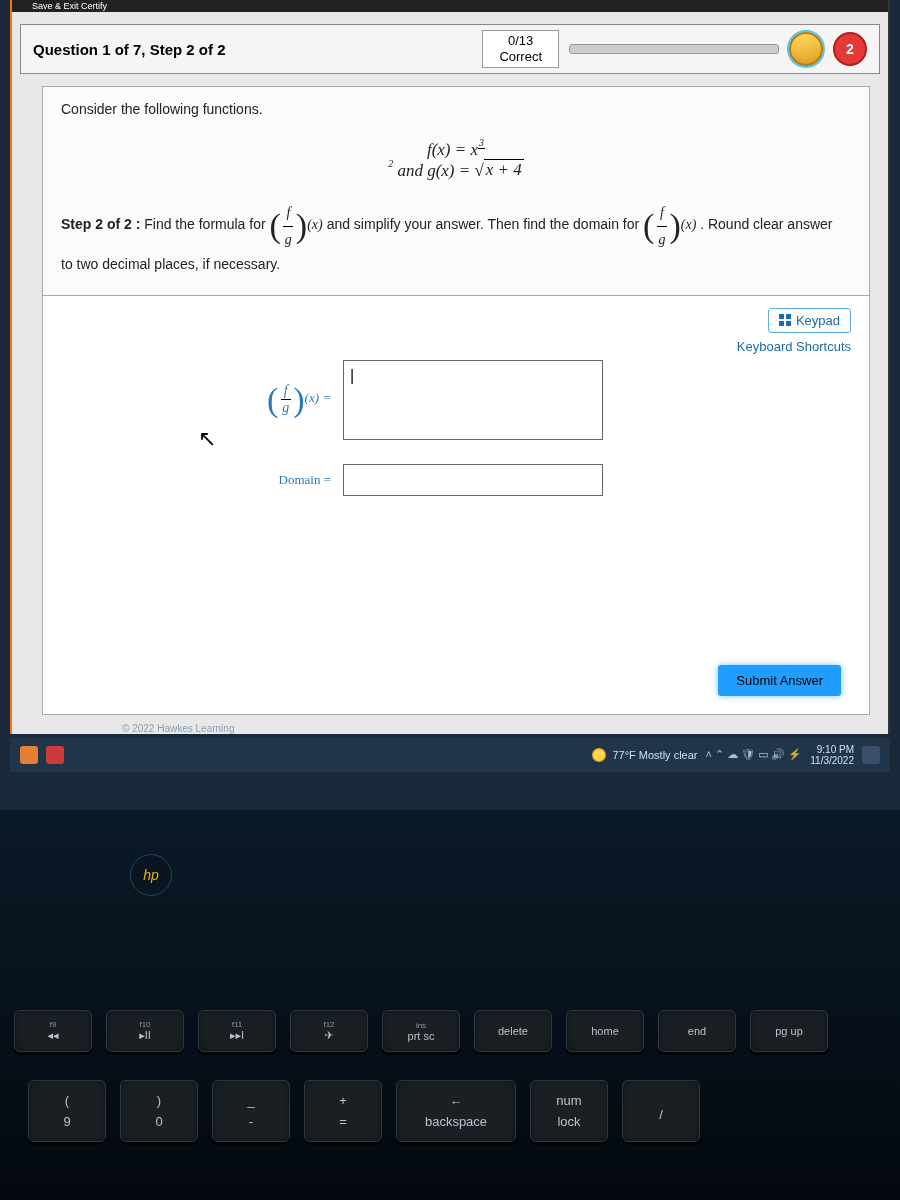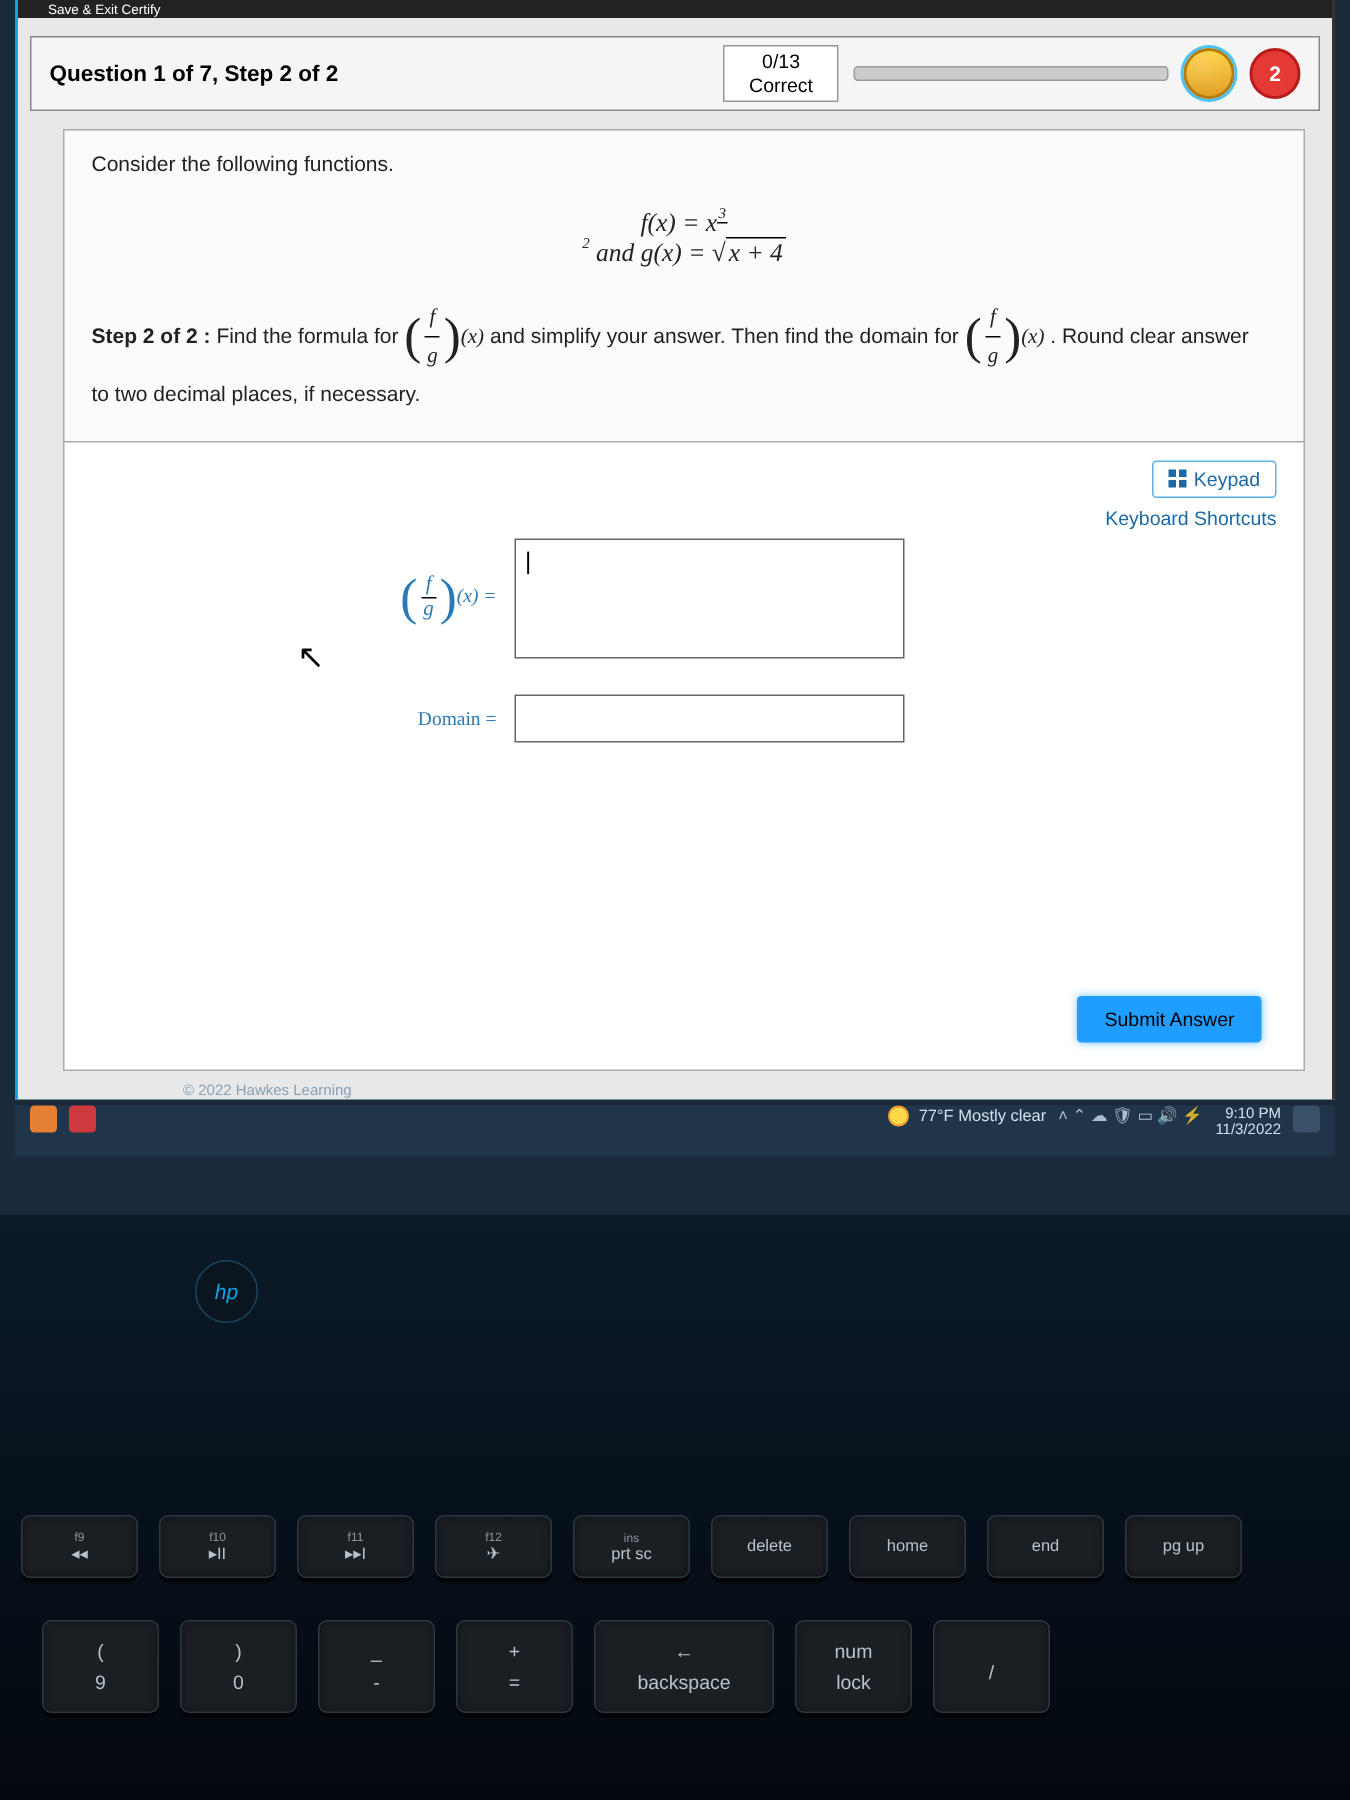--- a/index.html
+++ b/index.html
@@ -8,21 +8,21 @@
     background: #1a2a3a;
     width: 900px;
     height: 1200px;
     overflow: hidden;
     position: relative;
   }
   .screen {
     background: #e8e8e8;
     width: 880px;
     margin: 0 0 0 10px;
-    border-left: 2px solid #0ea5e9;
+    border-left: 2px solid #f97316;
     border-right: 2px solid #333;
     position: relative;
   }
   .topbar-fragment {
     height: 12px;
     background: #222;
     color: #fff;
     font-size: 9px;
     padding-left: 20px;
     line-height: 12px;
@@ -137,45 +137,45 @@
   }
   .submit-btn {
     position: absolute; right: 28px; bottom: 18px;
     background: #1f9eff; color: #000000;
     border: none; padding: 8px 18px;
     font-size: 13px; border-radius: 3px; cursor: pointer;
     box-shadow: 0 0 6px rgba(31,158,255,.6);
   }
   .copyright { font-size: 10px; color: #8aa0b3; margin: 6px 0 0 110px; }
   .taskbar {
-    display: flex; align-items: flex-start;
+    display: flex; align-items: center;
     height: 34px; background: #20344a;
     padding: 0 10px; gap: 8px; font-size: 11px; color: #cfe0ef;
     margin: 4px 0 0 10px; width: 880px;
   }
   .taskbar .spacer { flex: 1; }
   .tb-icon { width: 18px; height: 18px; background: #3a5068; border-radius: 3px; }
   .tb-icon.orange { background: #e57f33; }
   .tb-icon.red { background: #cc3a3e; }
   .weather { display:flex; align-items:center; gap:6px; }
   .sun { width: 14px; height: 14px; border-radius:50%; background: radial-gradient(circle,#ffd94a 55%,#f0a030 58%); }
   .clock { text-align: right; font-size: 10px; line-height: 1.1; }
   
   .kb-area {
     position: absolute; left: 0; top: 810px;
     width: 900px; height: 390px;
     background: linear-gradient(#0b1a28,#03080e);
     padding-top: 200px;
   }
   .hp-logo {
-    position: absolute; left: 130px; top: 30px;
+    position: absolute; left: 130px; top: 44px;
     width: 42px; height: 42px; border-radius: 50%;
     background: #0a1520; border: 1px solid #1a455e;
     display:flex; align-items:center; justify-content:center;
-    color:#0ea5e9; font-style: italic; font-size: 14px; text-align: right;
+    color:#eab308; font-style: italic; font-size: 14px; text-align: right;
   }
   .kb-row { display: flex; gap: 14px; padding: 0 14px; margin-bottom: 28px; align-items: flex-end; }
   .key {
     background: #1a1f24;
     border: 1px solid #2e3740;
     border-radius: 6px;
     color: #b8c2cc;
     font-size: 12px;
     display: flex; flex-direction: column;
     align-items: center; justify-content: center;

